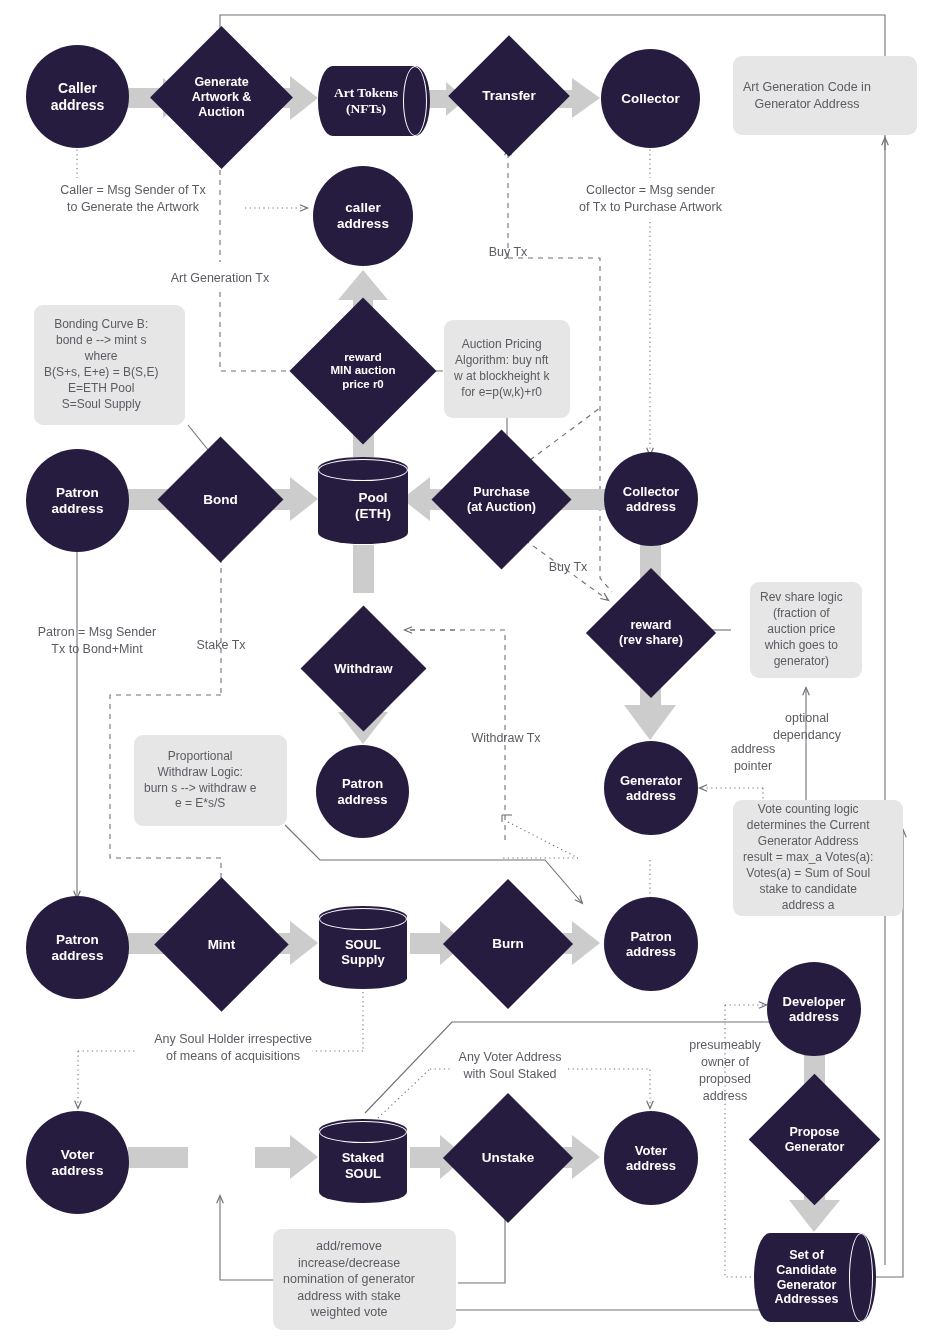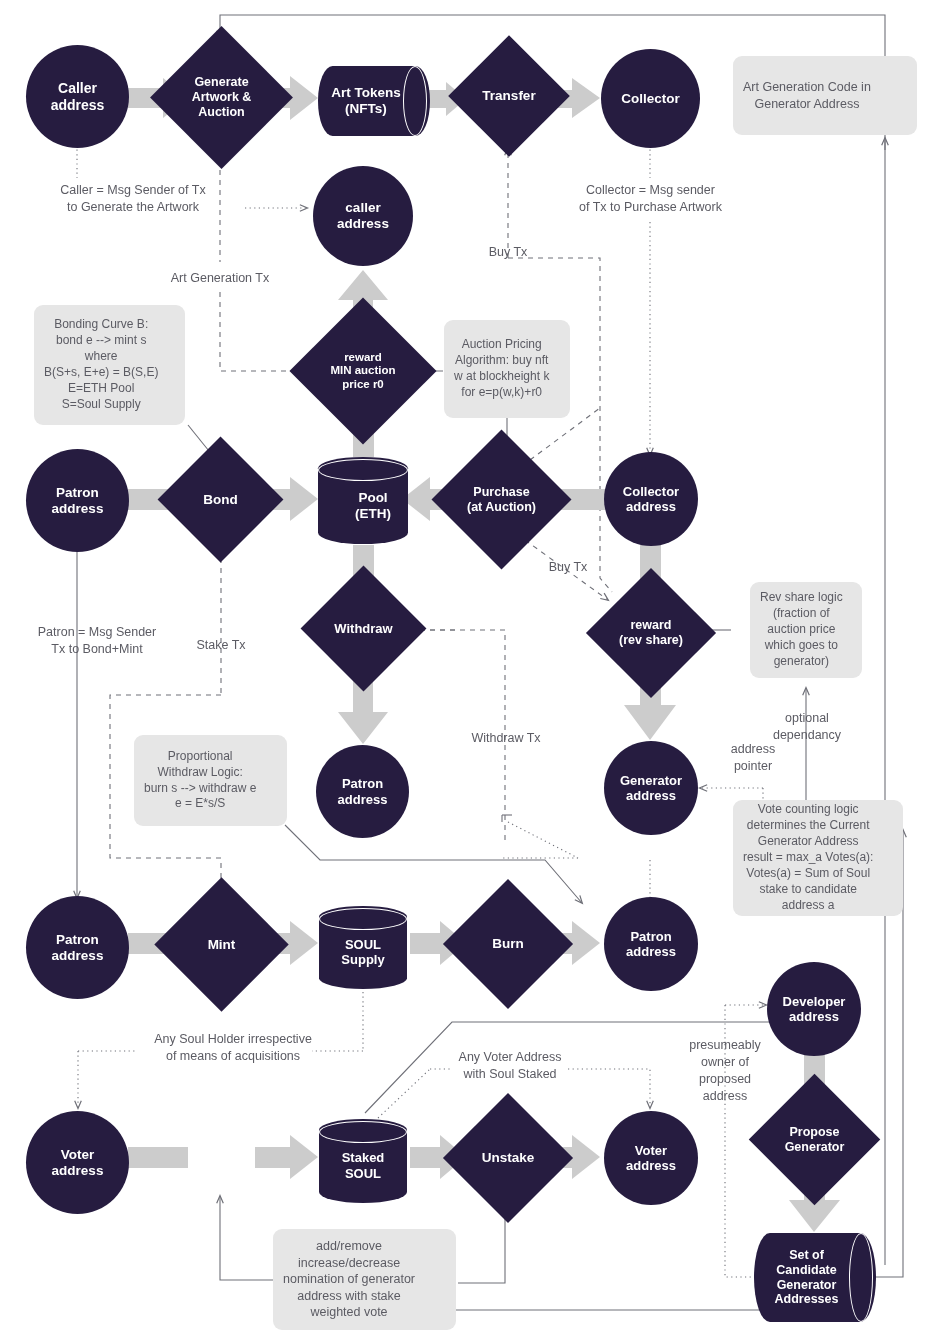--- a/index.html
+++ b/index.html
@@ -262,21 +262,21 @@
 address</span>
   </div>
 
   <div class="node n-diamond" style="left:171px;top:47px;width:101px;height:101px;font-size:12.5px;font-weight:bold;">
     <span class="dshape"></span>
     <span class="lbl" style="white-space:pre-line;">Generate
 Artwork &amp;
 Auction</span>
   </div>
 
-  <div class="node n-hcyl" style="left:318px;top:66px;width:112px;height:70px;font-size:13.5px;font-weight:bold;">
+  <div class="node n-hcyl" style="left:318px;top:66px;width:112px;height:70px;font-size:13.5px;font-weight:bold;font-family:Liberation Serif, serif;">
     <span class="hcap"></span>
     <span class="lbl" style="white-space:pre-line;margin-right:16px;">Art Tokens
 (NFTs)</span>
   </div>
 
   <div class="node n-diamond" style="left:466px;top:53px;width:86px;height:86px;font-size:13.5px;font-weight:bold;">
     <span class="dshape"></span>
     <span class="lbl">Transfer</span>
   </div>
 
@@ -337,21 +337,21 @@
     <span class="dshape"></span>
     <span class="lbl" style="white-space:pre-line;">Purchase
 (at Auction)</span>
   </div>
 
   <div class="node n-circle" style="left:604px;top:452px;width:94px;height:94px;font-size:13px;font-weight:bold;">
     <span class="lbl" style="white-space:pre-line;">Collector
 address</span>
   </div>
 
-  <div class="node n-diamond" style="left:319px;top:584px;width:89px;height:89px;font-size:13px;font-weight:bold;">
+  <div class="node n-diamond" style="left:319px;top:624px;width:89px;height:89px;font-size:13px;font-weight:bold;">
     <span class="dshape"></span>
     <span class="lbl">Withdraw</span>
   </div>
 
   <div class="node n-diamond" style="left:605px;top:587px;width:92px;height:92px;font-size:12.5px;font-weight:bold;">
     <span class="dshape"></span>
     <span class="lbl" style="white-space:pre-line;">reward
 (rev share)</span>
   </div>
 

